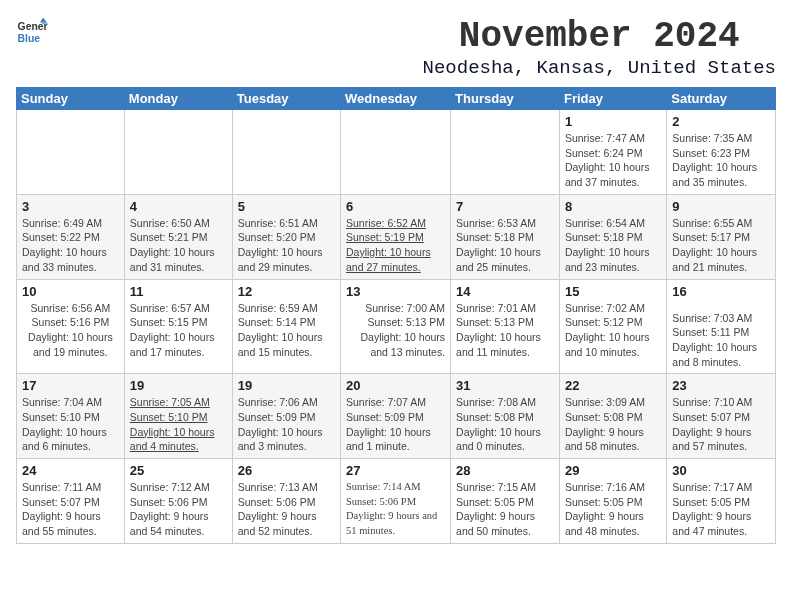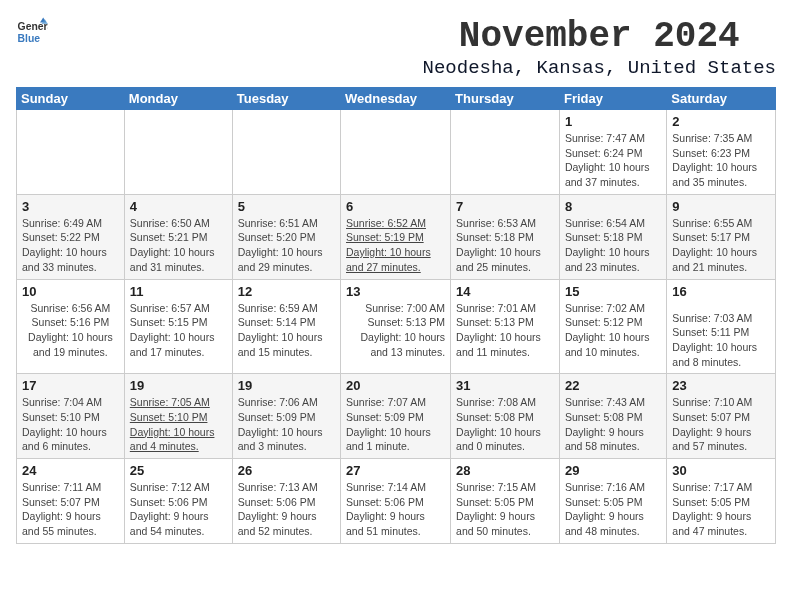--- a/index.html
+++ b/index.html
@@ -243,21 +243,21 @@
 Daylight: 10 hours and 1 minute.</div>
         </td>
         <td>
           <span class="day-number">31</span>
           <div class="day-detail" style="white-space: pre-line;">Sunrise: 7:08 AM
 Sunset: 5:08 PM
 Daylight: 10 hours and 0 minutes.</div>
         </td>
         <td>
           <span class="day-number">22</span>
-          <div class="day-detail" style="white-space: pre-line;">Sunrise: 7:43 AM
+          <div class="day-detail" style="white-space: pre-line;">Sunrise: 3:09 AM
 Sunset: 5:08 PM
 Daylight: 9 hours and 58 minutes.</div>
         </td>
         <td>
           <span class="day-number">23</span>
           <div class="day-detail" style="white-space: pre-line;">Sunrise: 7:10 AM
 Sunset: 5:07 PM
 Daylight: 9 hours and 57 minutes.</div>
         </td>
       </tr>
@@ -275,21 +275,21 @@
 Daylight: 9 hours and 54 minutes.</div>
         </td>
         <td>
           <span class="day-number">26</span>
           <div class="day-detail" style="white-space: pre-line;">Sunrise: 7:13 AM
 Sunset: 5:06 PM
 Daylight: 9 hours and 52 minutes.</div>
         </td>
         <td>
           <span class="day-number">27</span>
-          <div class="day-detail" style="white-space: pre-line;">Sunrise: 7:14 AM
+          <div class="day-detail" style="white-space: pre-line; font-family: Liberation Serif, serif;">Sunrise: 7:14 AM
 Sunset: 5:06 PM
 Daylight: 9 hours and 51 minutes.</div>
         </td>
         <td>
           <span class="day-number">28</span>
           <div class="day-detail" style="white-space: pre-line;">Sunrise: 7:15 AM
 Sunset: 5:05 PM
 Daylight: 9 hours and 50 minutes.</div>
         </td>
         <td>

